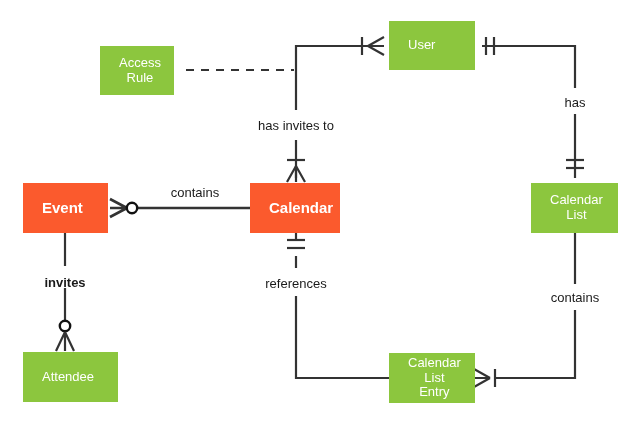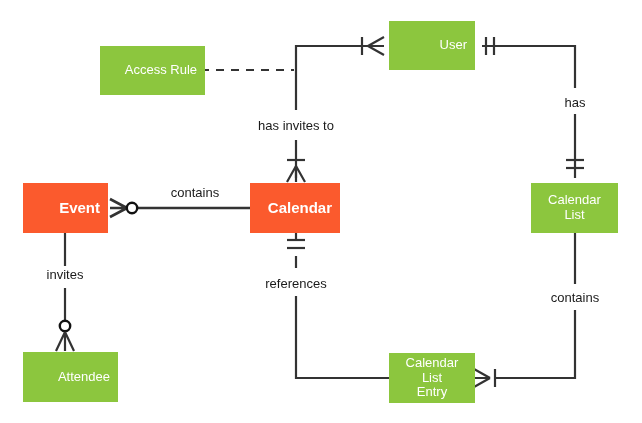--- a/index.html
+++ b/index.html
@@ -22,27 +22,27 @@
     position: absolute;
     left: 0;
     top: 0;
     width: 642px;
     height: 423px;
   }
   .entity {
     position: absolute;
     display: flex;
     align-items: center;
-    justify-content: flex-end;
+    justify-content: flex-start;
     text-align: center;
     color: #ffffff;
     font-size: 13px;
     line-height: 1.15;
     box-sizing: border-box;
-    padding: 2px 8px;
+    padding: 2px 19px;
     z-index: 3;
     white-space: pre-line;
   }
   .entity.green { background: #8cc63e; }
   .entity.orange { background: #fb5a2d; }
   .entity.big { font-size: 15px; font-weight: bold; }
   .edge-label {
     position: absolute;
     color: #1a1a1a;
     font-size: 13px;
@@ -115,21 +115,21 @@
       <path d="M 65 288 L 65 320"></path>
 
       <g>
         <circle cx="65" cy="326" r="5.2" fill="#ffffff" stroke="#111111" stroke-width="2.4"></circle>
         <path d="M 65 332 L 56 351 M 65 332 L 74 351 M 65 332 L 65 351"></path>
       </g>
 
     </g>
   </svg>
 
-  <div class="entity green" style="left:100px; top:46px; width:105px; height:49px;">
+  <div class="entity green" style="left:100px; top:46px; width:74px; height:49px;">
     <span>Access Rule</span>
   </div>
 
   <div class="entity green" style="left:389px; top:21px; width:86px; height:49px;">
     <span>User</span>
   </div>
 
   <div class="entity orange big" style="left:23px; top:183px; width:85px; height:50px;">
     <span>Event</span>
   </div>
@@ -154,15 +154,15 @@
   <div class="edge-label" style="left:195px; top:192px;">contains</div>
 
   <div class="edge-label" style="left:296px; top:125px;">has invites to</div>
 
   <div class="edge-label" style="left:575px; top:102px;">has</div>
 
   <div class="edge-label" style="left:575px; top:297px;">contains</div>
 
   <div class="edge-label" style="left:296px; top:283px;">references</div>
 
-  <div class="edge-label" style="left:65px; top:274px;">invites</div>
+  <div class="edge-label" style="left:65px; top:282px;font-weight:bold;">invites</div>
 
 </div>
 
 </body></html>

